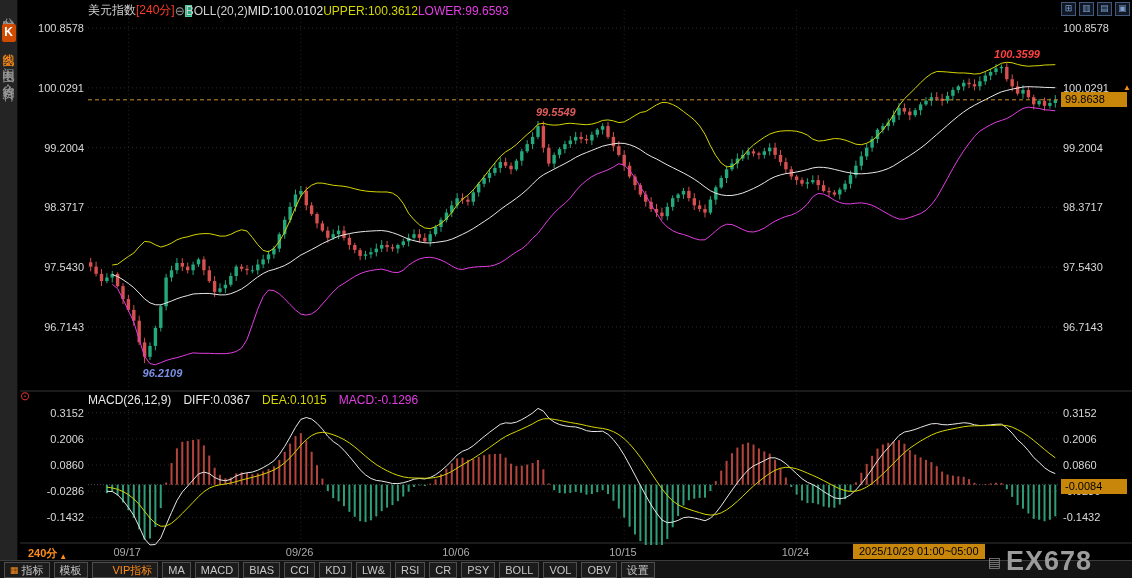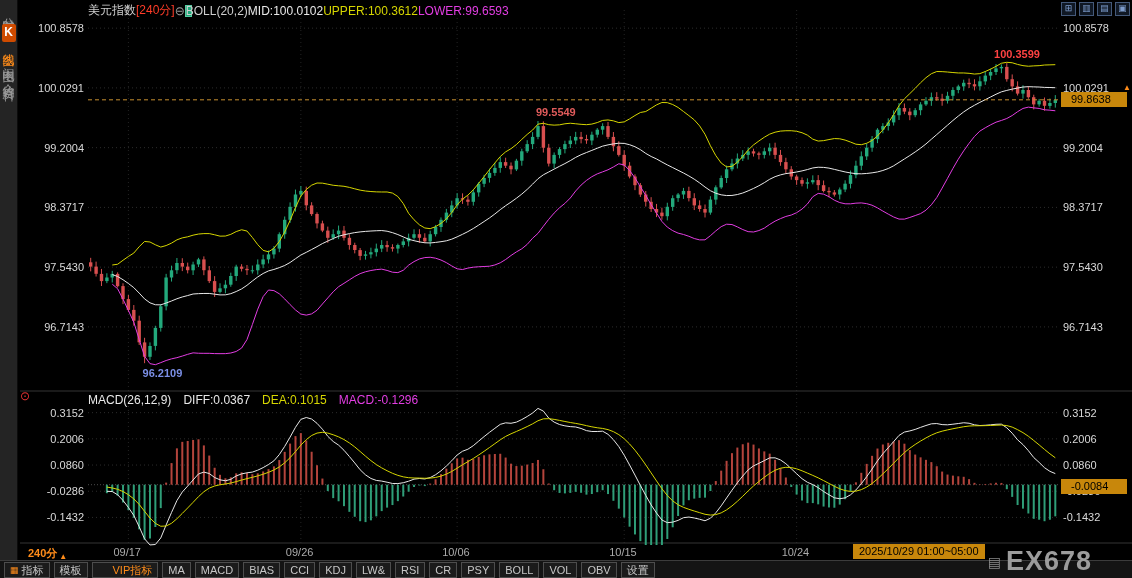--- a/index.html
+++ b/index.html
@@ -19,24 +19,24 @@
           font-size:12px;z-index:6;white-space:nowrap;}
   .gray{color:#cfcfcf}.red{color:#ff3c28}.white{color:#e8e8e8}.yellow{color:#d6d600}.magenta{color:#e23de2}
   .dim{color:#9a9a9a}
   .cico{display:inline-block;width:5px;height:10px;background:#1fa87a;border:1px solid #56caa0;}
   #win-icons{position:absolute;right:2px;top:2px;display:flex;gap:3px;z-index:9;}
   .wicon{width:13px;height:12px;border:1px solid #44597a;background:#101824;color:#7d9ccc;
          font-size:9px;line-height:11px;text-align:center;cursor:pointer;}
   
   .tick{position:absolute;font-size:11px;color:#d9d9d9;z-index:4;white-space:nowrap;}
   .xdate{position:absolute;font-size:11px;color:#ababab;z-index:4;white-space:nowrap;}
-  .ann{position:absolute;font-size:11px;font-weight:bold;z-index:4;white-space:nowrap;}
+  .ann{position:absolute;font-size:11px;font-weight:bold;z-index:4;white-space:nowrap;font-style:italic;}
   #macd-header{position:absolute;left:88px;top:393px;display:flex;gap:12px;font-size:12px;z-index:4;white-space:nowrap;justify-content:flex-end;}
   .obox{position:absolute;left:1061px;width:66px;background:#c8870b;color:#000;font-size:11px;
-        height:15px;line-height:15px;padding-left:10px;box-sizing:border-box;z-index:9;}
+        height:15px;line-height:15px;padding-left:4px;box-sizing:border-box;z-index:9;}
   #scale-arrow{position:absolute;left:1123px;top:83px;color:#ff8c1a;font-size:8px;z-index:10;}
   #stamp-box{position:absolute;left:853px;top:544px;height:15px;line-height:15px;background:#c8870b;
              color:#000;font-size:11px;padding:0 6px;z-index:8;white-space:nowrap;}
   #period-chip{position:absolute;left:28px;top:546px;color:#ff8c1a;font-size:11px;font-weight:bold;
                z-index:5;cursor:pointer;display:flex;align-items:flex-end;gap:2px;}
   #period-chip .arr{font-size:8px;}
   #red-dot{position:absolute;left:20px;top:389px;color:#e03030;font-size:12px;z-index:5;}
   
   #toolbar{position:absolute;left:0;bottom:0;width:1132px;height:18px;background:#141414;
            border-top:1px solid #3c3c3c;display:flex;align-items:center;gap:4px;

